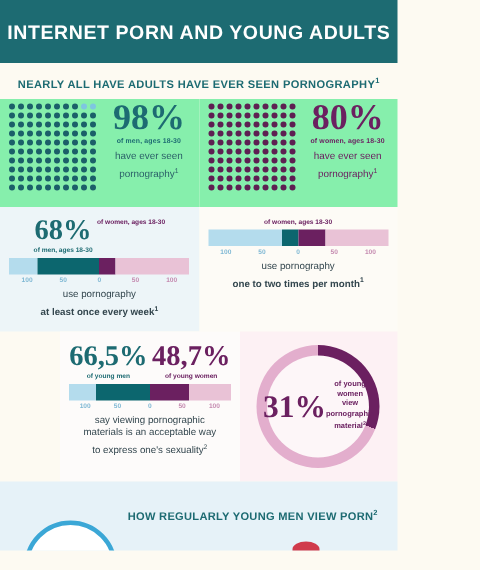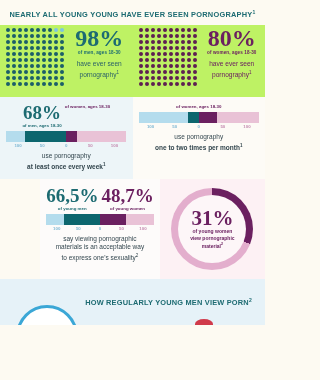--- a/index.html
+++ b/index.html
@@ -30,21 +30,21 @@
   .sec-head {
     text-align:center;
     color:#1d6b72;
     font-size:7.4px;
     font-weight:bold;
     letter-spacing:.25px;
     padding:9px 4px 6px;
   }
   .sec-head sup { font-size:5px; }
   .tint-blue { background:#edf5f8; }
-  .tint-white { background:#bef264; }
+  .tint-white { background:#86efac; }
   .tint-plain { background:#fdfbf6; }
 
   
   .dotrow { display:flex; width:265px; height:72px; }
   .dotblock { width:132.5px; display:flex; padding:2px 4px 0 6px; }
   .matrix { display:grid; grid-template-columns:repeat(10,6px); grid-template-rows:repeat(10,6px); margin-top:1px; }
   .dot { width:4px; height:4px; border-radius:50%; }
   .dot.teal-on { background:#1b5f69; }
   .dot.teal-off { background:#7ec6e0; }
   .dot.pur-on { background:#5e1f52; }
@@ -108,21 +108,21 @@
   .br { width:125px; background:#fdf1f4; display:flex; align-items:center; justify-content:center; }
 
   .donutwrap { position:relative; width:82px; height:82px; }
   .donut {
     position:absolute; inset:0; border-radius:50%;
     background:conic-gradient(#6b2060 0deg 111.6deg, #e3aecd 111.6deg 360deg);
   }
   .donut-hole {
     position:absolute; left:7px; top:7px; right:7px; bottom:7px;
     background:#fdf6f8; border-radius:50%;
-    display:flex; flex-direction:column; align-items:center; justify-content:center;
+    display:flex; flex-direction:row; align-items:center; justify-content:center;
     text-align:center;
   }
   .donut-hole .dv {
     font-family:"Liberation Serif", serif; font-weight:bold;
     font-size:21px; line-height:20px; color:#6b2060;
   }
   .donut-hole .dl { font-size:5px; line-height:6.4px; color:#6b2060; font-weight:bold; }
   .donut-hole .dl sup { font-size:3.6px; }
 
   
@@ -142,23 +142,26 @@
   .fdot {
     position:absolute; right:52px; top:40px; width:18px; height:10px;
     border-radius:50% 50% 0 0; background:#d03a4b;
   }
 </style>
 </head>
 <body>
 
 <div class="page">
 
+  <div class="header">
+    <h1>INTERNET PORN AND YOUNG ADULTS</h1>
+  </div>
 
   <div class="sec-head">
-    <span>NEARLY ALL YOUNG YOUNG HAVE EVER SEEN PORNOGRAPHY</span><sup>1</sup>
+    <span>NEARLY ALL HAVE ADULTS HAVE EVER SEEN PORNOGRAPHY</span><sup>1</sup>
   </div>
 
   <div class="dotrow">
 
     <div class="dotblock tint-white">
       <div class="matrix" id="matrix-men">
           <div class="dot teal-on"></div>
           <div class="dot teal-on"></div>
           <div class="dot teal-on"></div>
           <div class="dot teal-on"></div>

